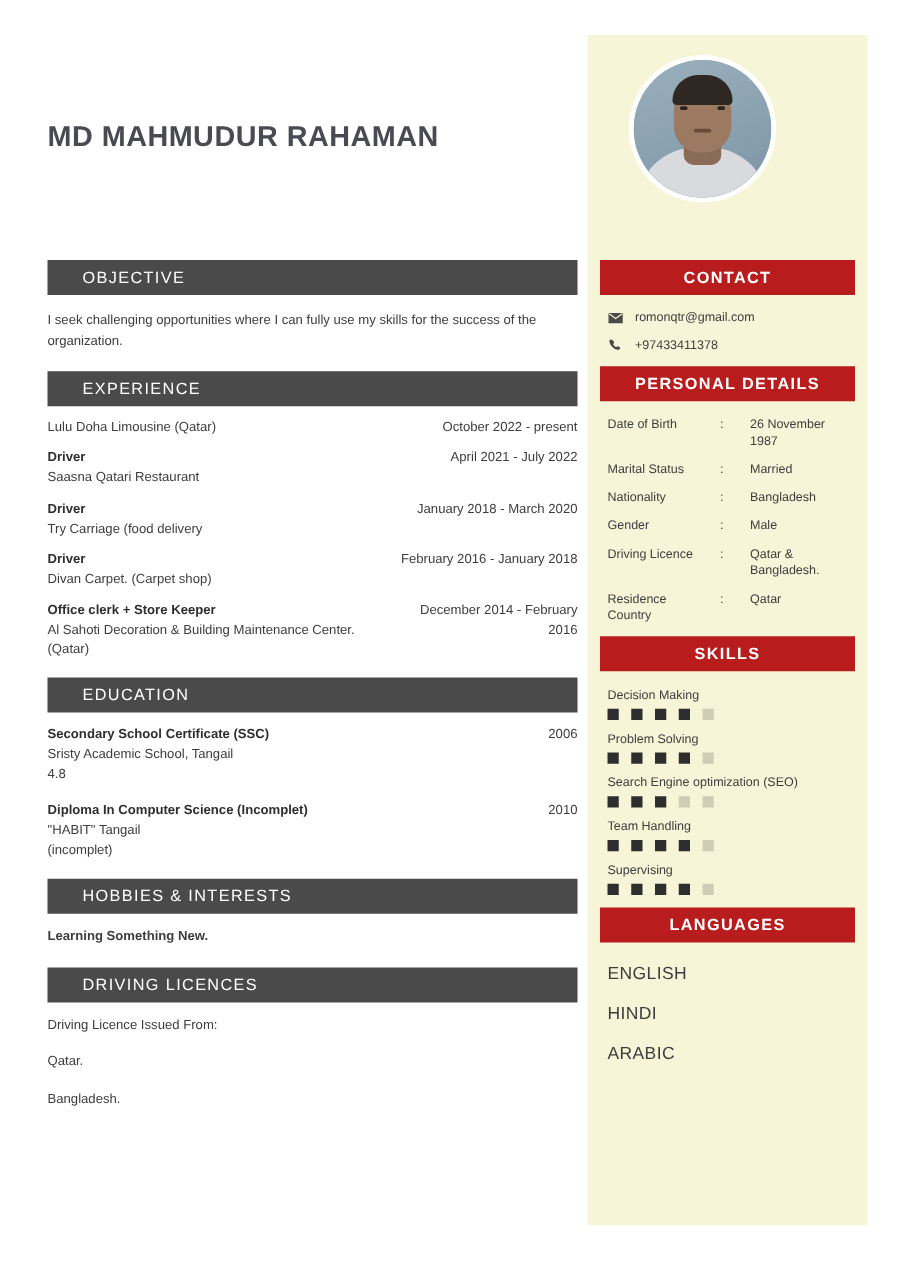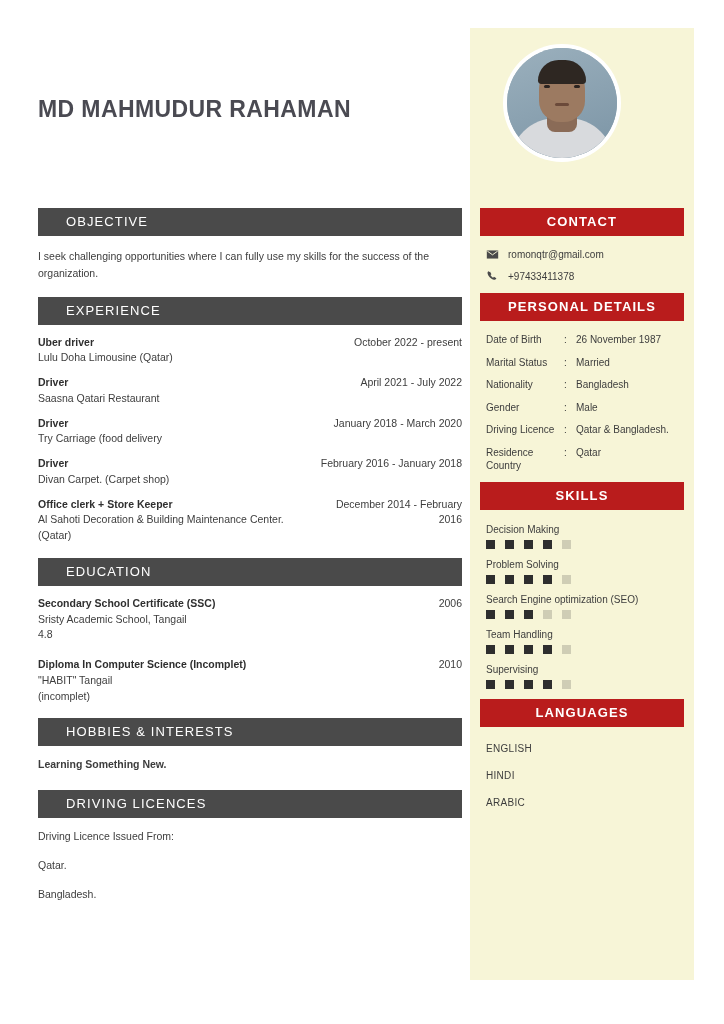--- a/index.html
+++ b/index.html
@@ -113,34 +113,34 @@
     margin: 0 10px;
     font-weight: bold;
   }
   .contact-list { padding: 12px 16px 0 16px; }
   .contact-row { display: flex; align-items: center; gap: 9px; margin-bottom: 9px; }
   .contact-row .txt { font-size: 10px; color: #3d3d3d; }
   .ic { width: 13px; height: 13px; flex: 0 0 13px; color: #4a4a4a; display:flex; align-items:center; justify-content:center;}
   .ic svg { width: 13px; height: 13px; fill: #4a4a4a; }
 
   .pd-list { padding: 12px 16px 0 16px; }
-  .pd-row { display: flex; font-size: 10px; color: #3d3d3d; margin-bottom: 9px; line-height: 1.35; }
+  .pd-row { display: flex; font-size: 10px; color: #3d3d3d; margin-bottom: 9px; line-height: 1.35; gap: 12px; }
   .pd-label { width: 78px; flex: 0 0 78px; }
   .pd-colon { width: 12px; flex: 0 0 12px; }
   .pd-value { flex: 1; }
 
   .skills { padding: 14px 16px 0 16px; }
   .skill { margin-bottom: 10px; }
   .skill-name { font-size: 10px; color: #3d3d3d; margin-bottom: 5px; }
   .dots { display: flex; gap: 10px; }
   .dot { width: 9px; height: 9px; background: #cfcdb5; }
   .dot.on { background: #2e2e2e; }
 
   .langs { padding: 16px 16px 0 16px; }
-  .lang { font-size: 10px; color: #3d3d3d; margin-bottom: 16px; letter-spacing: 0.3px; }
+  .lang { font-size: 14px; color: #3d3d3d; margin-bottom: 16px; letter-spacing: 0.3px; }
 </style>
 </head>
 <body>
 
 <div class="page">
 
   <div class="sidebar"></div>
 
   <div class="avatar-wrap">
     <div class="avatar">
@@ -162,21 +162,20 @@
     <div class="section">
       <div class="bar">OBJECTIVE</div>
       <div class="body-text">I seek challenging opportunities where I can fully use my skills for the success of the organization.</div>
     </div>
 
     <div class="section" style="margin-top:14px;">
       <div class="bar">EXPERIENCE</div>
 
       <div class="entry">
         <div class="left">
-          <div class="e-title">Uber driver</div>
           <div class="e-sub">Lulu Doha Limousine (Qatar)</div>
         </div>
         <div class="right">
             <div class="e-date">October 2022 - present</div>
           </div>
       </div>
 
       <div class="entry">
         <div class="left">
           <div class="e-title">Driver</div>

